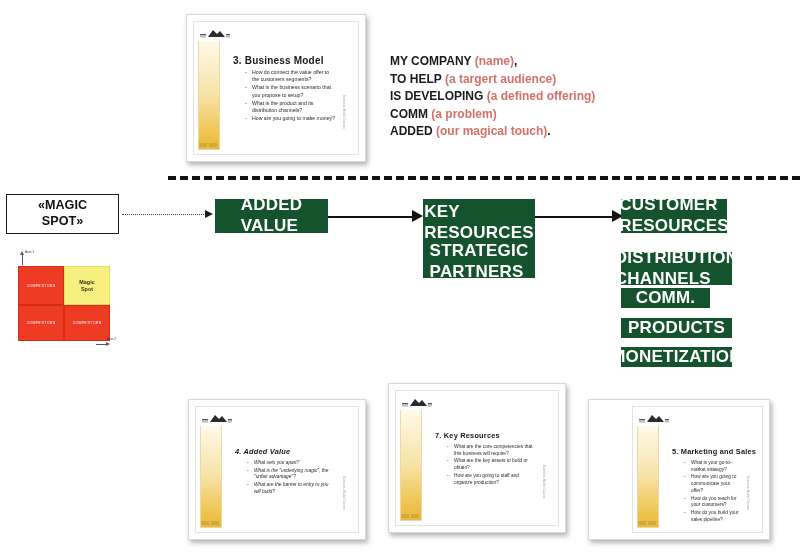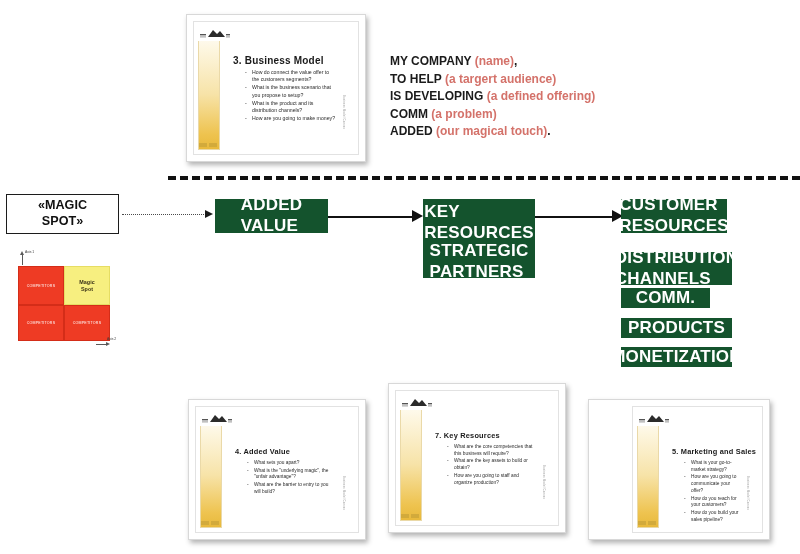--- a/index.html
+++ b/index.html
@@ -391,21 +391,21 @@
 </div>
 
 <div class="abs flow-box" style="left:621px; top:318px; width:111px; height:20px;">
   <div>PRODUCTS</div>
 </div>
 
 <div class="abs flow-box" style="left:621px; top:347px; width:111px; height:20px;">
   <div>MONETIZATION</div>
 </div>
 
-<div class="abs slide-card slide-sm" style="left:188px; top:399px; width:178px; height:141px;">
+<div class="abs slide-card slide-sm" style="left:188px; top:399px; width:178px; height:141px;font-style:italic;">
   <div class="slide-inner">
     <div class="slide-rail"></div>
     <div class="slide-logo">
       <svg width="34" height="15" viewBox="0 0 34 15">
         <path d="M10 11 L15 4 L19 8 L22 5 L27 11 Z" fill="#2b2b2b"></path>
         <rect x="2" y="8" width="6" height="1.4" fill="#555"></rect>
         <rect x="2" y="10.4" width="6" height="1" fill="#999"></rect>
         <rect x="28" y="8" width="4" height="1.4" fill="#555"></rect>
         <rect x="28" y="10.4" width="4" height="1" fill="#999"></rect>
       </svg>

